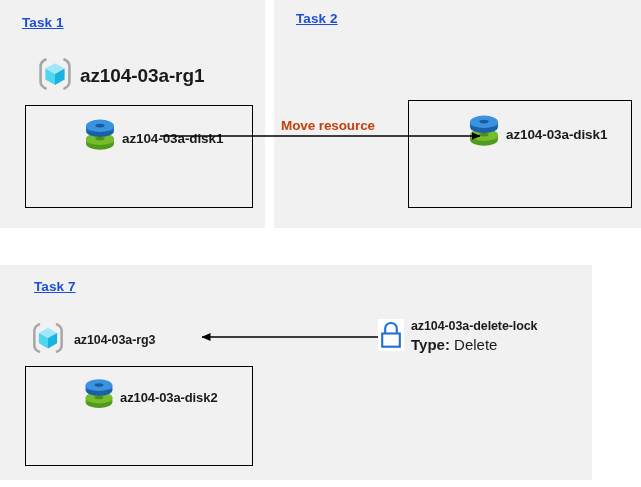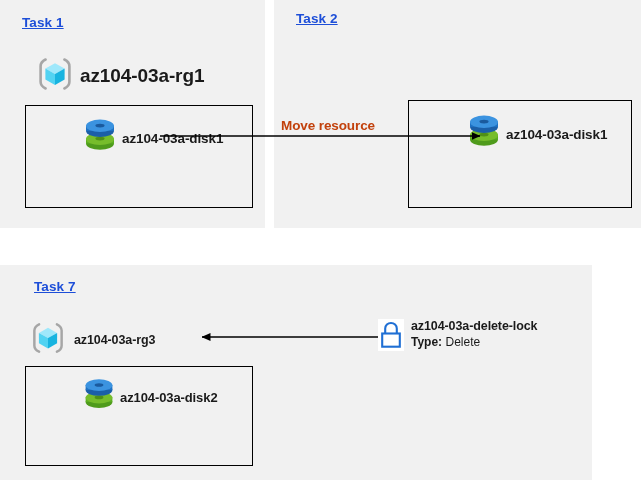--- a/index.html
+++ b/index.html
@@ -132,21 +132,21 @@
   .lock-icon { display: block; margin-top: 1px; }
   .lock-text { line-height: 1.32; }
   .lock-name {
     font-weight: bold;
     font-size: 12.5px;
     color: #1a1a1a;
     letter-spacing: -0.1px;
     display: block;
   }
   .lock-type-line {
-    font-size: 12px;
+    font-size: 15px;
     color: #1a1a1a;
     display: block;
   }
   .lock-type-key { font-weight: bold; }
   .lock-type-val { font-weight: normal; }
 </style>
 </head>
 <body>
 
 <div class="canvas">

